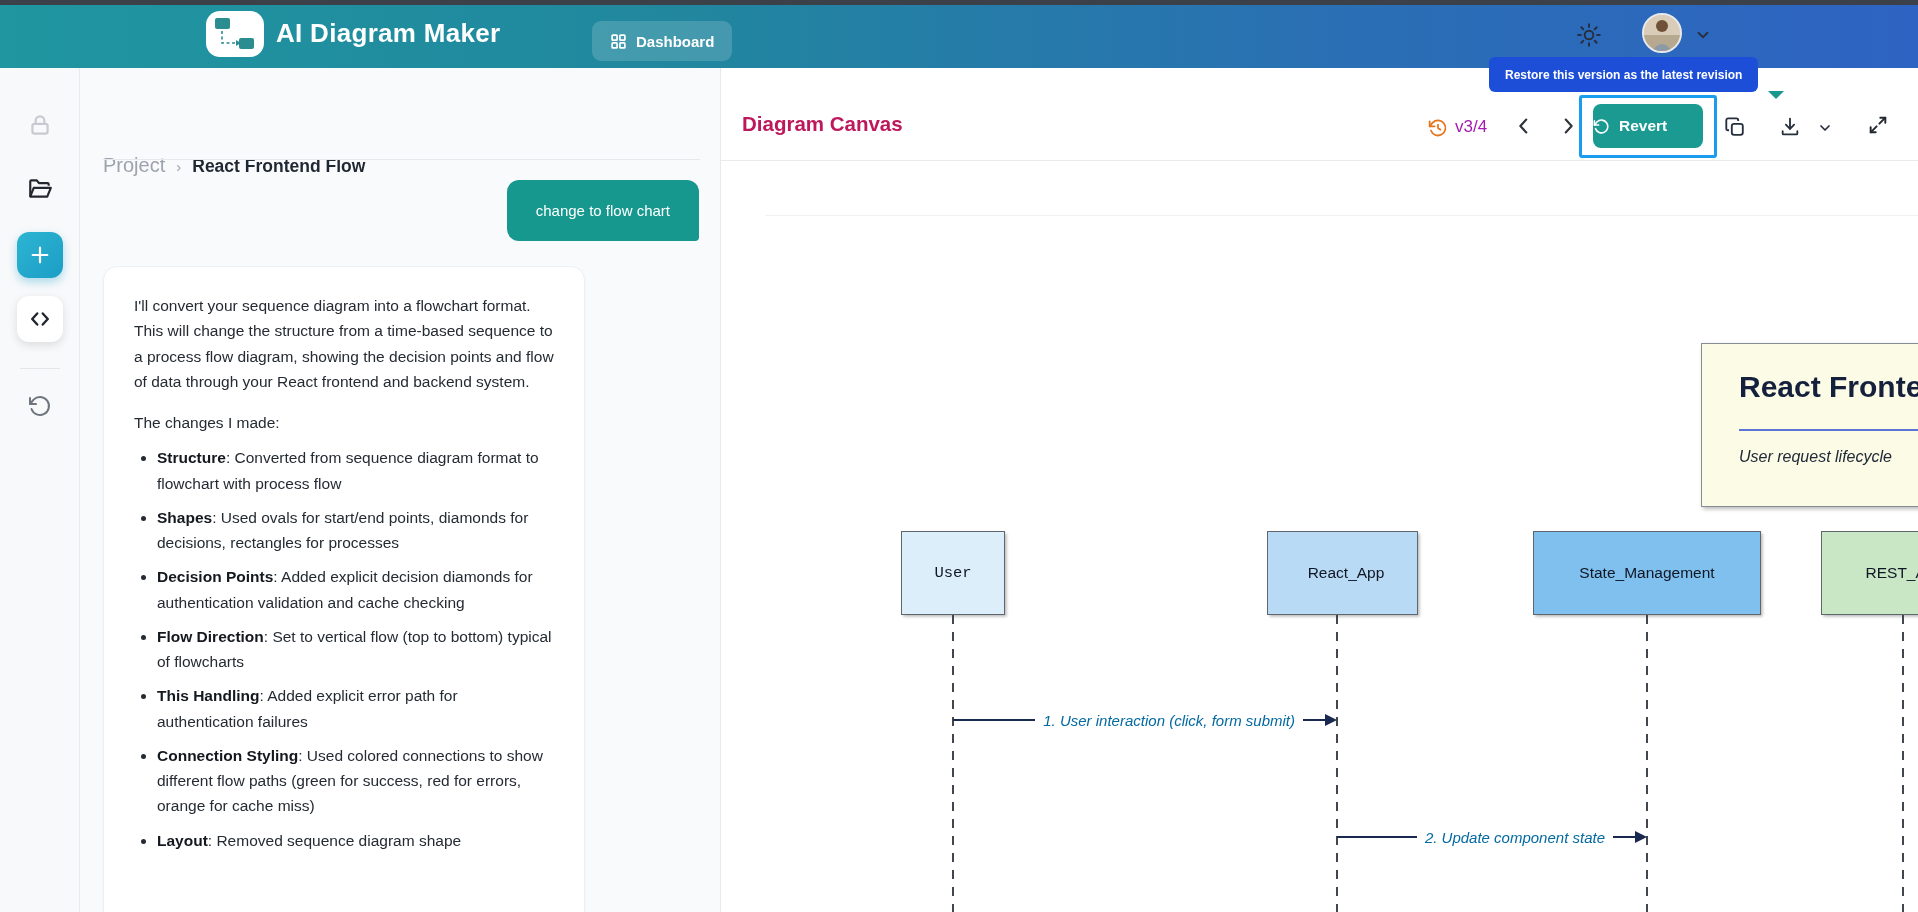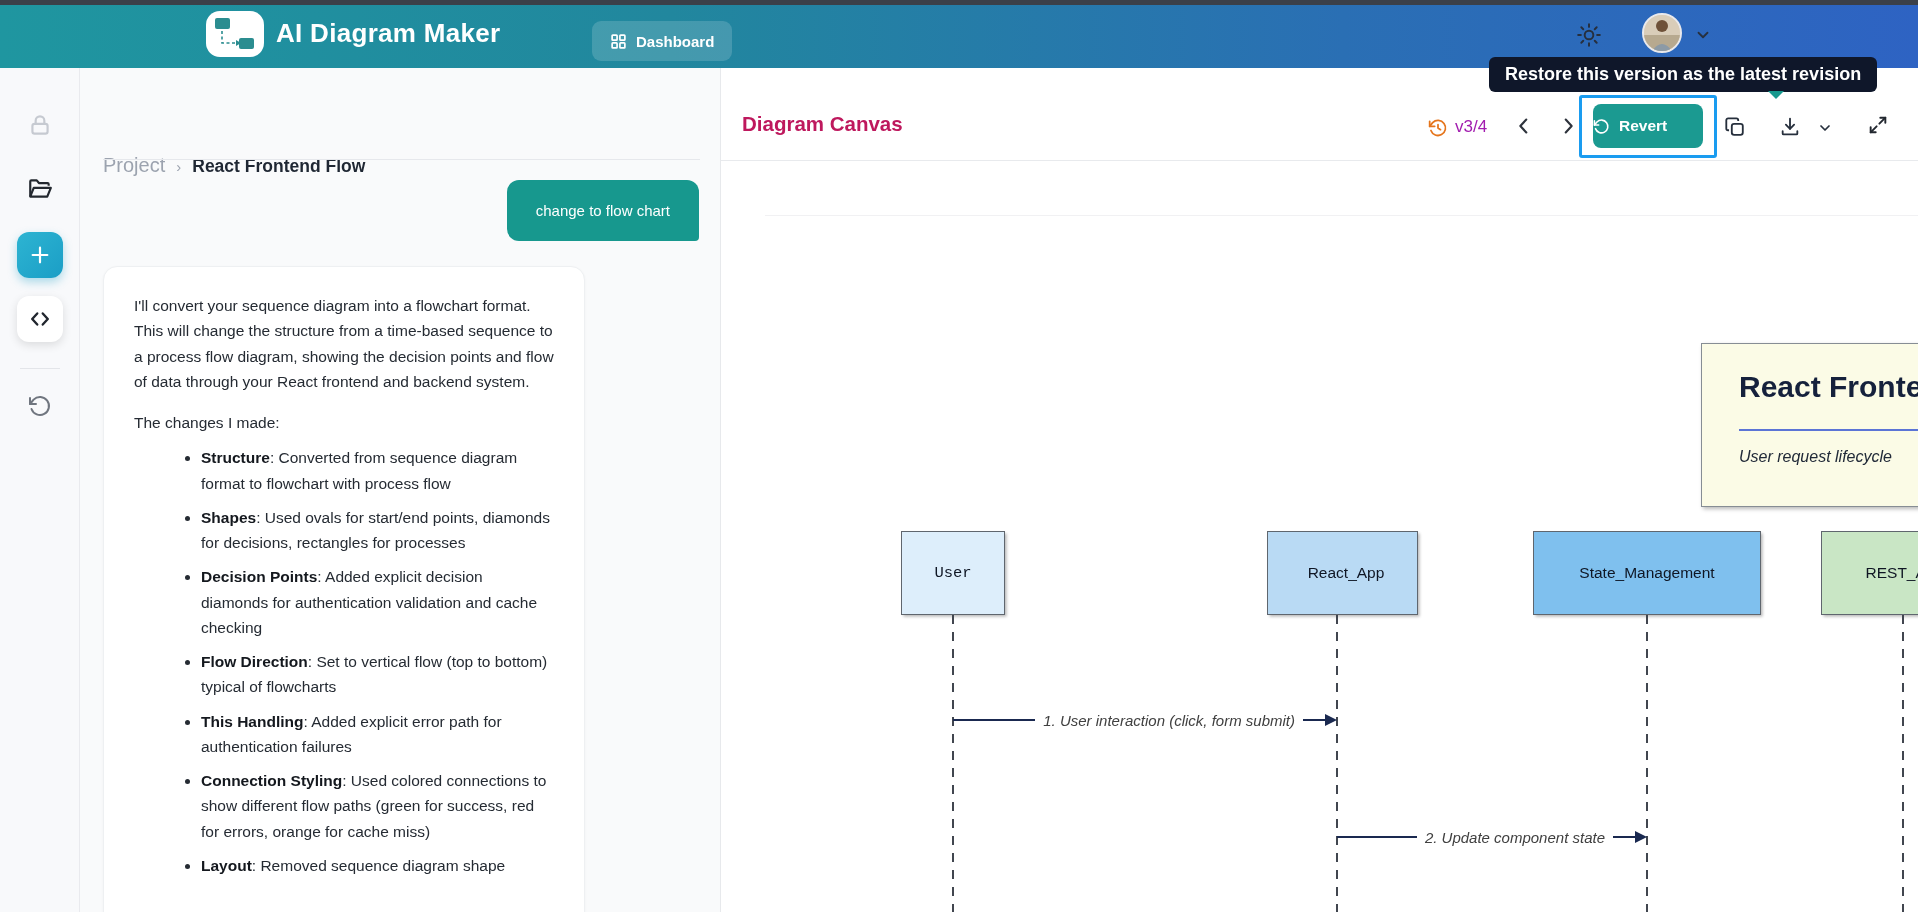--- a/index.html
+++ b/index.html
@@ -15,22 +15,22 @@
   .app-title { left:276px; top:18px; color:#fff; font-size:26px; font-weight:700; letter-spacing:.3px; }
   .dashboard-btn { left:592px; top:21px; height:40px; padding:0 18px; border-radius:9px;
     background:rgba(255,255,255,.16); display:flex; align-items:center; gap:9px;
     color:#fff; font-size:15px; font-weight:600; cursor:pointer; }
   .sun-btn { left:1576px; top:22px; width:26px; height:26px; color:#262f3e; cursor:pointer; }
   .avatar { left:1642px; top:13px; width:40px; height:40px; border-radius:50%; overflow:hidden;
     border:2px solid #e9e9ec; cursor:pointer; background:#ded4c2; }
   .user-caret { left:1694px; top:26px; width:18px; height:18px; color:#27303f; cursor:pointer; }
 
   
-  .tooltip { left:1489px; top:57px; height:35px; padding:16px 16px; background:#0f172a; border-radius:6px;
-    color:#fff; font-size:18px; font-weight:600; display:flex; align-items:center; z-index:40;
+  .tooltip { left:1489px; top:57px; height:35px; padding:16px 16px; background:#1d4ed8; border-radius:6px;
+    color:#fff; font-size:12px; font-weight:600; display:flex; align-items:center; z-index:40;
     white-space:nowrap; }
   .tooltip-arrow { left:1768px; top:91px; width:0; height:0; z-index:40;
     border-left:8px solid transparent; border-right:8px solid transparent; border-top:8px solid #17988e; }
 
   
   .rail { left:0; top:68px; width:80px; height:844px; background:#f8f9fb; border-right:1px solid #e9eaee; }
   .rail .icon-btn { left:27px; width:26px; height:26px; cursor:pointer; }
   .lock-ic { top:44px; color:#c6cad1; }
   .folder-ic { top:108px; color:#23282f; }
   .plus-btn { left:17px; top:164px; width:46px; height:46px; border-radius:12px; cursor:pointer;
@@ -51,21 +51,21 @@
   .chat-divider { left:23px; top:91px; width:597px; height:1px; background:#e6e8ec; }
   .user-bubble { right:21px; top:112px; height:61px; padding:0 29px; background:#17988e;
     border-radius:12px 12px 4px 12px; display:flex; align-items:center;
     color:#fff; font-size:15px; font-weight:500; }
   .chat-card { left:23px; top:198px; width:482px; height:860px; background:#fff; border:1px solid #eef0f2;
     border-radius:14px; box-shadow:0 1px 3px rgba(0,0,0,.04); padding:26px 30px;
     color:#252b33; font-size:15.5px; line-height:1.63; }
   .chat-card p.intro { margin-bottom:16px; }
   .chat-card p.heading { margin-bottom:10px; }
   .chat-card ul { margin:0; padding-left:23px; }
-  .chat-card li { margin-bottom:9px;margin-left:44px; }
+  .chat-card li { margin-bottom:9px; }
   .chat-card b { font-weight:700; color:#14181e; }
 
   
   .canvas-panel { left:720px; top:68px; width:1198px; height:844px; background:#fff;
     border-left:1px solid #e7e9ec; }
   .canvas-title { left:21px; top:44px; font-size:20.5px; font-weight:700; color:#be185d; }
   .canvas-header-divider { left:0; top:92px; width:1198px; height:1px; background:#e8eaed; }
   .canvas-sheet { left:44px; top:147px; right:0; bottom:0; background:#fff; border-top:1px solid #f1f1f3; }
 
   .ver-history-ic { left:707px; top:50px; width:20px; height:20px; color:#e5751c; }
@@ -97,21 +97,21 @@
 
   .lifeline { top:547px; width:2px; height:297px;
     background:repeating-linear-gradient(#41464f 0 9px, transparent 9px 17px); }
   .ll-0 { left:231px; } .ll-1 { left:615px; } .ll-2 { left:925px; } .ll-3 { left:1181px; }
 
   .dg-msg { height:30px; display:flex; align-items:center; }
   .msg-0 { left:232px; top:637px; width:384px; }
   .msg-1 { left:616px; top:754px; width:310px; }
   .dg-msg .mline { flex:1 1 auto; height:2px; background:#1a2950; }
   .dg-msg .mline-end { flex:0 0 22px; height:2px; background:#1a2950; }
-  .dg-msg .mlabel { padding:0 8px; font-size:15px; font-style:italic; color:#404040; white-space:nowrap; }
+  .dg-msg .mlabel { padding:0 8px; font-size:15px; font-style:italic; color:#0369a1; white-space:nowrap; }
   .dg-msg .mhead { width:0; height:0; border-top:6.5px solid transparent;
     border-bottom:6.5px solid transparent; border-left:12px solid #1a2950; }
 
   svg { display:block; }
 </style>
 </head>
 <body>
 
 <div class="abs header">
   <div class="abs app-logo">

